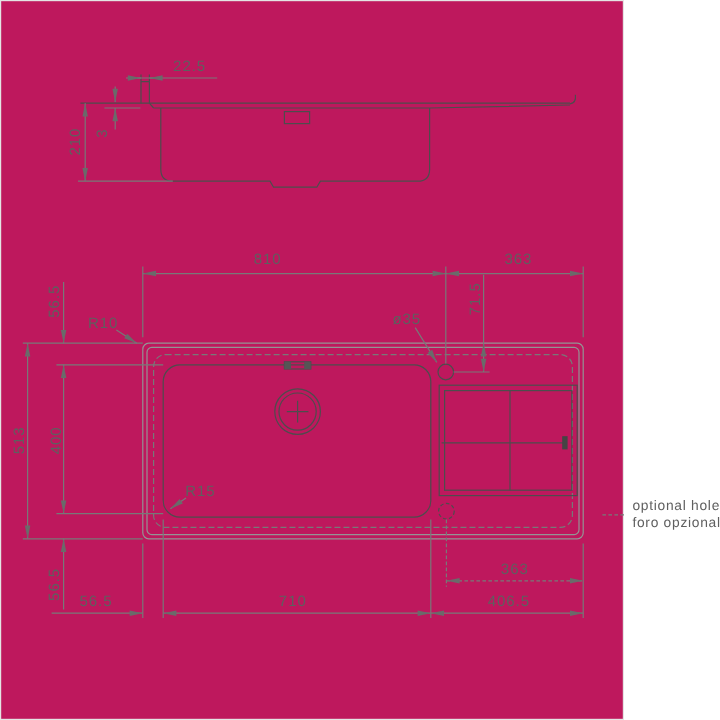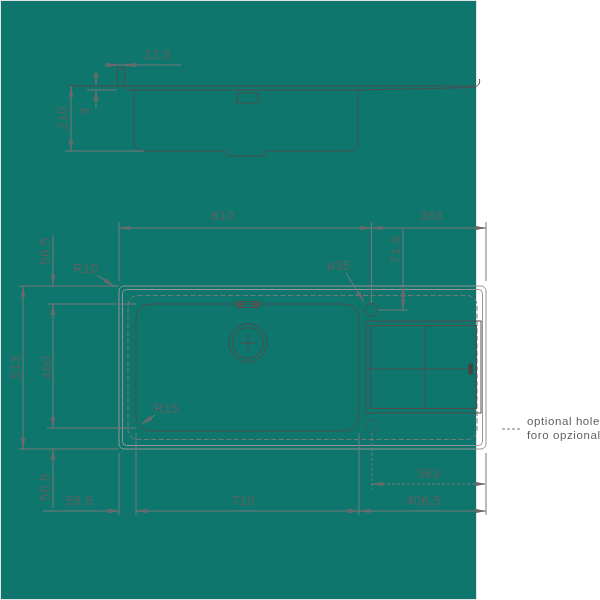--- a/index.html
+++ b/index.html
@@ -1,17 +1,17 @@
 <!DOCTYPE html>
 <html><head>
 <meta charset="utf-8">
 <style>
   html,body{margin:0;padding:0;background:#fff;}
   .canvas{
-    position:relative;width:477px;height:600px;background:#0f766e;
+    position:relative;width:520px;height:600px;background:#be185d;
     box-sizing:border-box;border:1px solid #e4e4e4;
     font-family:"Liberation Sans","DejaVu Sans",sans-serif;
   }
   svg{display:block;}
   .txt{
     fill:#5f5f5f;stroke:none;font-size:12.5px;letter-spacing:0.8px;
     font-family:"Liberation Sans","DejaVu Sans",sans-serif;
   }
   .txt-sm{font-size:11.5px;letter-spacing:0.6px;}
   .feat{stroke:#4d4d4d;}

